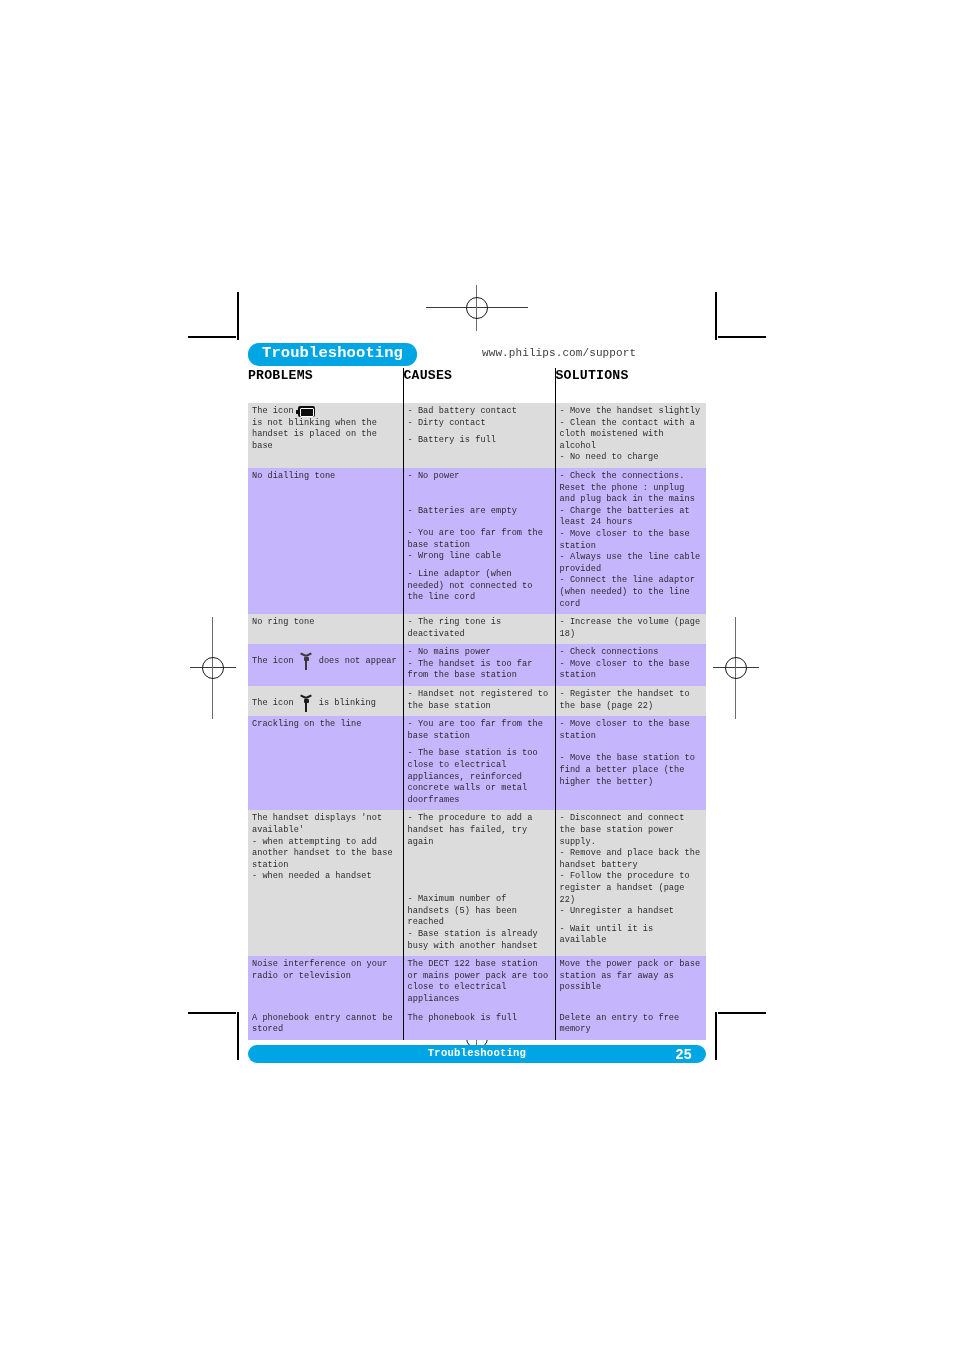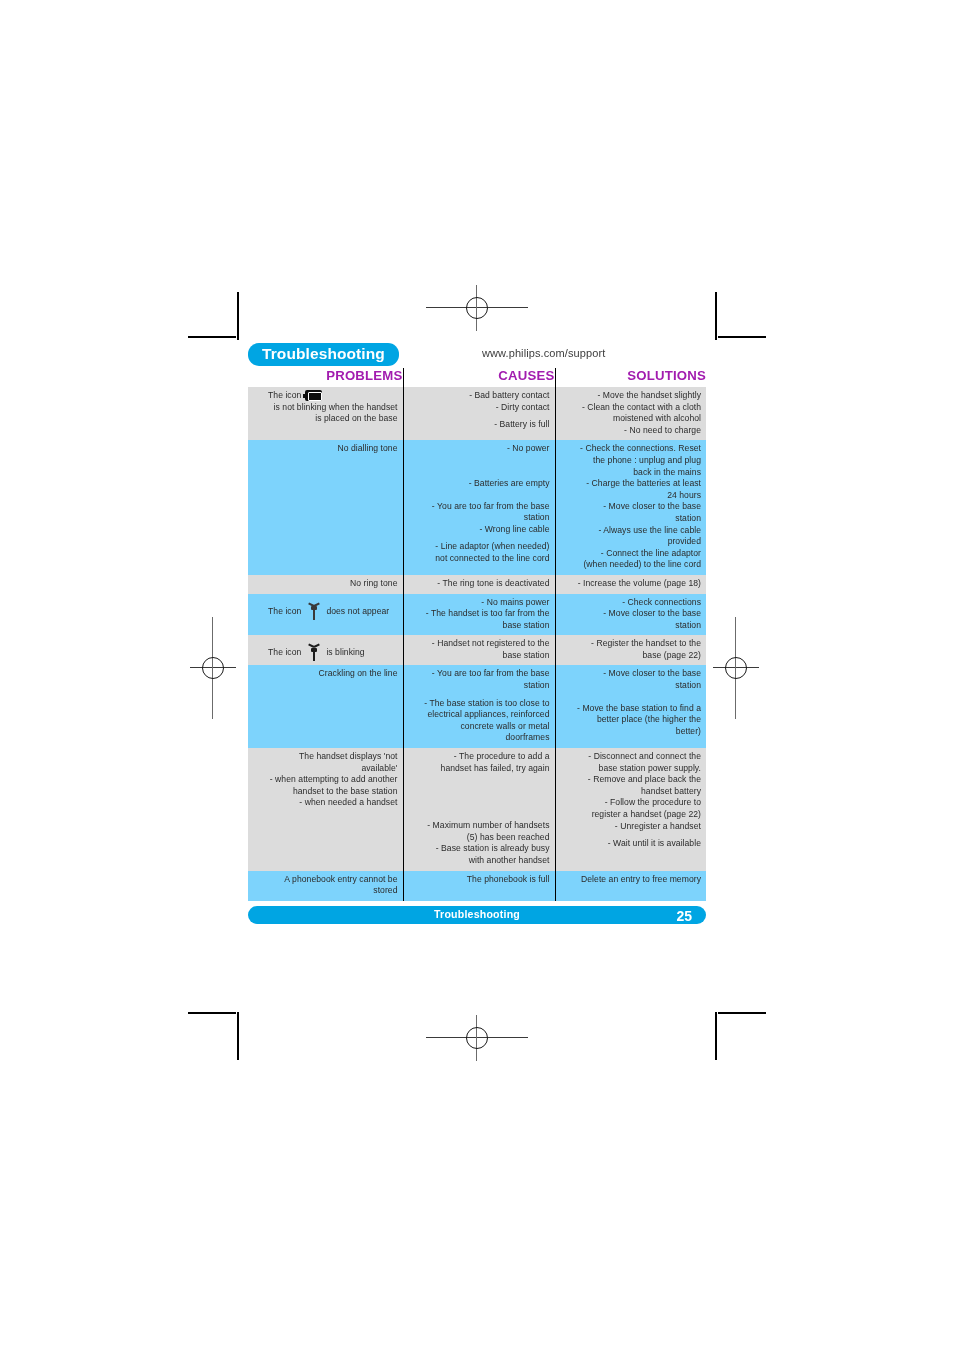--- a/index.html
+++ b/index.html
@@ -35,20 +35,21 @@
     width: 1px; height: 46px; background: #6b6b6b;
   }
   .reg.wide .rh { left: -28px; width: 102px; }
   .reg.tall .rv { top: -28px; height: 102px; }
 
   
   .page {
     position: absolute;
     left: 248px; top: 343px;
     width: 458px;
+    font-family: Liberation Mono, monospace;
   }
 
   .topbar {
     position: relative;
     height: 22px;
   }
   .chip {
     position: absolute; left: 0; top: 0;
     background: #00a5e3;
     color: #ffffff;
@@ -83,43 +84,42 @@
     border-collapse: collapse;
     table-layout: fixed;
   }
   table.tbl col.c1 { width: 155px; }
   table.tbl col.c2 { width: 152px; }
   table.tbl col.c3 { width: 151px; }
 
   table.tbl th {
     font-size: 13.2px;
     font-weight: bold;
-    color: #a21caf;
-    text-align: right;
-    padding: 0 0 4px 0;
+    color: #000000;
+    text-align: left;
+    padding: 0 0 20px 0;
     letter-spacing: 0.2px;
     border: none;
     vertical-align: bottom;
   }
   table.tbl th.sep,
   table.tbl td.sep {
     border-left: 1.6px solid #000;
   }
 
   table.tbl td {
     font-size: 8.6px;
     color: #2b2b2b;
     vertical-align: top;
-    padding: 3px 5px 4px 20px;
+    padding: 3px 5px 4px 4px;
     line-height: 11.6px;
     letter-spacing: 0.05px;
-    text-align: right;
   }
   tr.shade td { background: #dcdcdc; }
-  tr.plain td { background: #7dd3fc; margin-top: 22px; }
+  tr.plain td { background: #c4b5fd; margin-top: 22px; }
 
   td p { margin: 0; }
   td p.gap { margin-top: 11px; }
   td p.gap-sm { margin-top: 6px; }
   td p.gap-lg { margin-top: 23px; }
   td p.gap-xl { margin-top: 46px; }
 
   .prob-line { display: flex; align-items: center; flex-wrap: wrap; }
 
   
@@ -395,20 +395,31 @@
         </td>
         <td class="sep">
           <p>- Disconnect and connect the base station power supply.</p>
           <p>- Remove and place back the handset battery</p>
           <p>- Follow the procedure to register a handset (page 22)</p>
           <p>- Unregister a handset</p>
           <p class="gap-sm">- Wait until it is available</p>
         </td>
       </tr>
 
+      <tr class="plain">
+        <td>
+          <p>Noise interference on your radio or television</p>
+        </td>
+        <td class="sep">
+          <p>The DECT 122 base station or mains power pack are too close to electrical appliances</p>
+        </td>
+        <td class="sep">
+          <p>Move the power pack or base station as far away as possible</p>
+        </td>
+      </tr>
 
 
       <tr class="plain">
         <td>
           <p>A phonebook entry cannot be stored</p>
         </td>
         <td class="sep">
           <p>The phonebook is full</p>
         </td>
         <td class="sep">

